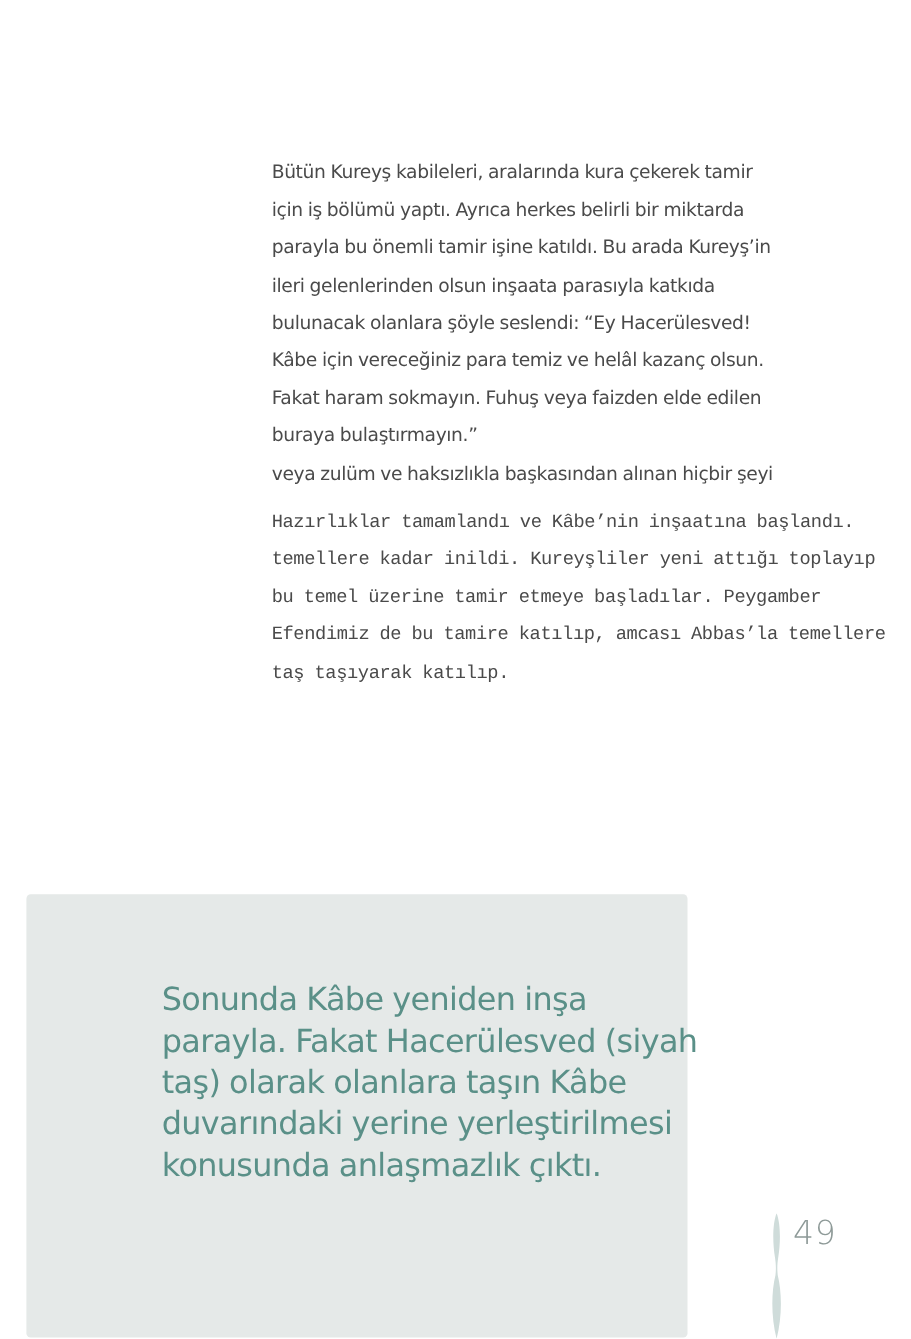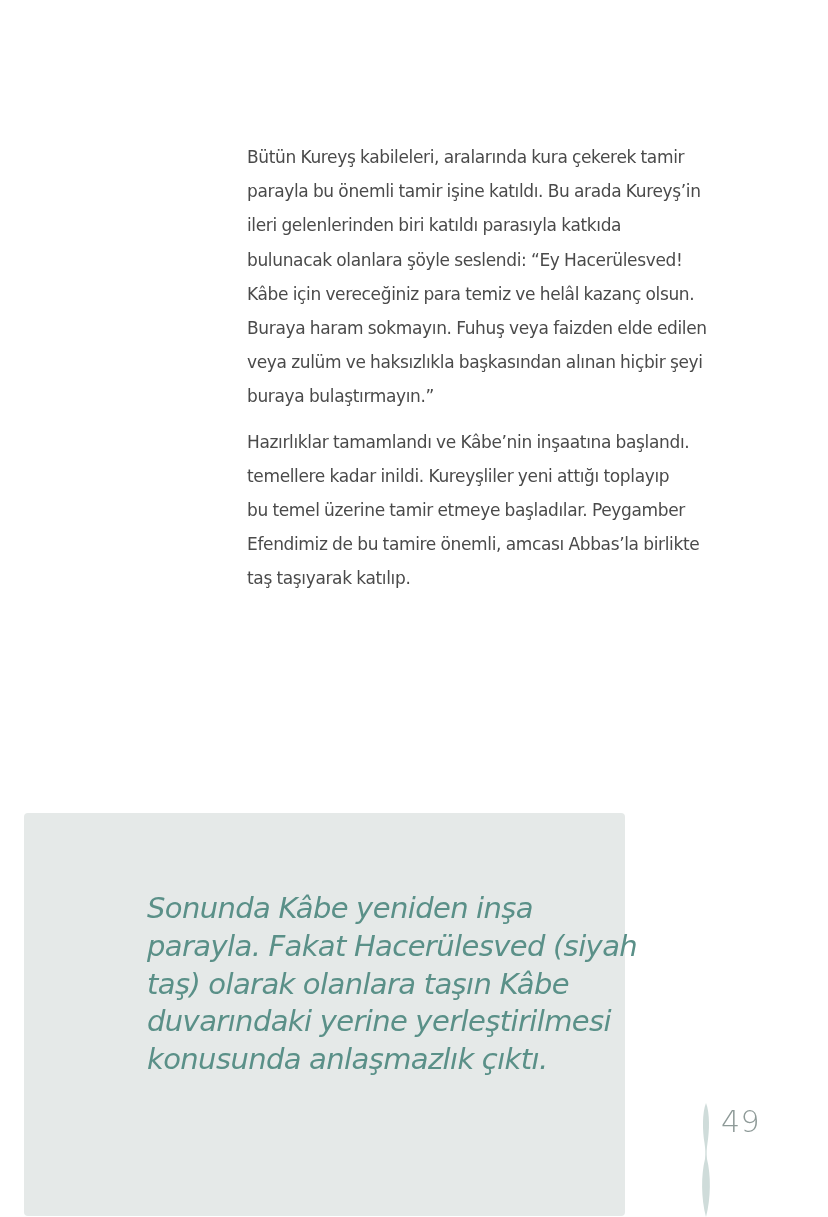--- a/index.html
+++ b/index.html
@@ -24,20 +24,21 @@
       line-height: 34.2px;
       letter-spacing: -0.35px;
       word-spacing: -0.5px;
       margin-left: 28px;
     }
     .body-text .para {
       margin: 0;
     }
     .body-text .para + .para {
       margin-top: 11px;
+      font-family: Liberation Mono, monospace;
     }
     .body-text .line {
       display: block;
       white-space: nowrap;
     }
     .callout-box {
       position: absolute;
       left: 24px;
       top: 813px;
       width: 601px;
@@ -48,21 +49,20 @@
     .callout-text {
       position: absolute;
       left: 147px;
       top: 890px;
       width: 470px;
       color: #5a9088;
       font-size: 29px;
       line-height: 37.8px;
       letter-spacing: -0.6px;
       word-spacing: -0.5px;
-      font-style: italic;
     }
     .callout-text .line {
       display: block;
       white-space: nowrap;
     }
     .page-ornament {
       position: absolute;
       left: 698px;
       top: 1103px;
       width: 16px;
@@ -78,33 +78,34 @@
       font-weight: 300;
       letter-spacing: 0.5px;
     }
   </style>
 </head>
 <body>
 
 <div class="body-text">
   <p class="para">
     <span class="line">Bütün Kureyş kabileleri, aralarında kura çekerek tamir</span>
+    <span class="line">için iş bölümü yaptı. Ayrıca herkes belirli bir miktarda</span>
     <span class="line">parayla bu önemli tamir işine katıldı. Bu arada Kureyş’in</span>
-    <span class="line">ileri gelenlerinden biri katıldı parasıyla katkıda</span>
+    <span class="line">ileri gelenlerinden olsun inşaata parasıyla katkıda</span>
     <span class="line">bulunacak olanlara şöyle seslendi: “Ey Hacerülesved!</span>
     <span class="line">Kâbe için vereceğiniz para temiz ve helâl kazanç olsun.</span>
-    <span class="line">Buraya haram sokmayın. Fuhuş veya faizden elde edilen</span>
+    <span class="line">Fakat haram sokmayın. Fuhuş veya faizden elde edilen</span>
+    <span class="line">buraya bulaştırmayın.”</span>
     <span class="line">veya zulüm ve haksızlıkla başkasından alınan hiçbir şeyi</span>
-    <span class="line">buraya bulaştırmayın.”</span>
   </p>
   <p class="para">
     <span class="line">Hazırlıklar tamamlandı ve Kâbe’nin inşaatına başlandı.</span>
     <span class="line">temellere kadar inildi. Kureyşliler yeni attığı toplayıp</span>
     <span class="line">bu temel üzerine tamir etmeye başladılar. Peygamber</span>
-    <span class="line">Efendimiz de bu tamire önemli, amcası Abbas’la birlikte</span>
+    <span class="line">Efendimiz de bu tamire katılıp, amcası Abbas’la temellere</span>
     <span class="line">taş taşıyarak katılıp.</span>
   </p>
 </div>
 
 <div class="callout-box"></div>
 
 <div class="callout-text">
   <span class="line">Sonunda Kâbe yeniden inşa</span>
   <span class="line">parayla. Fakat Hacerülesved (siyah</span>
   <span class="line">taş) olarak olanlara taşın Kâbe</span>

